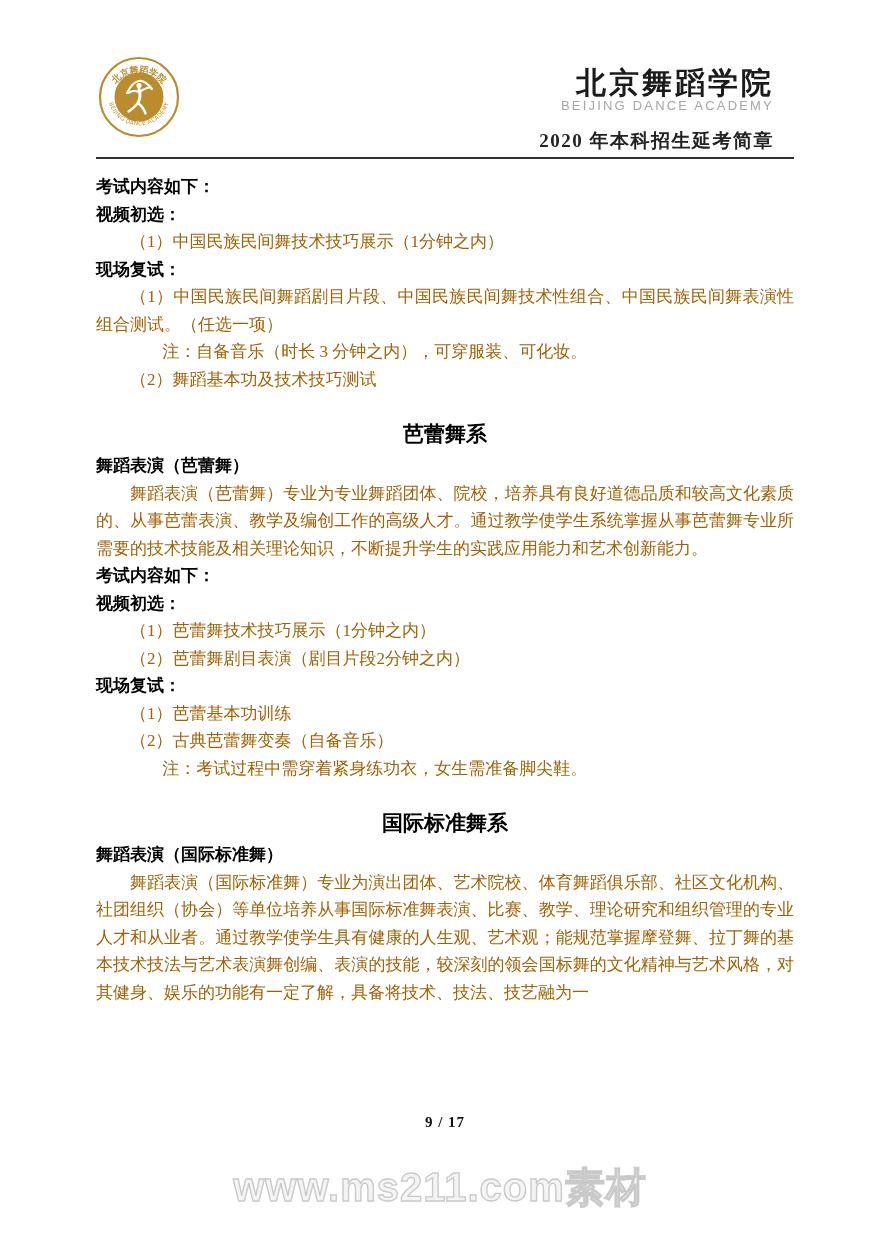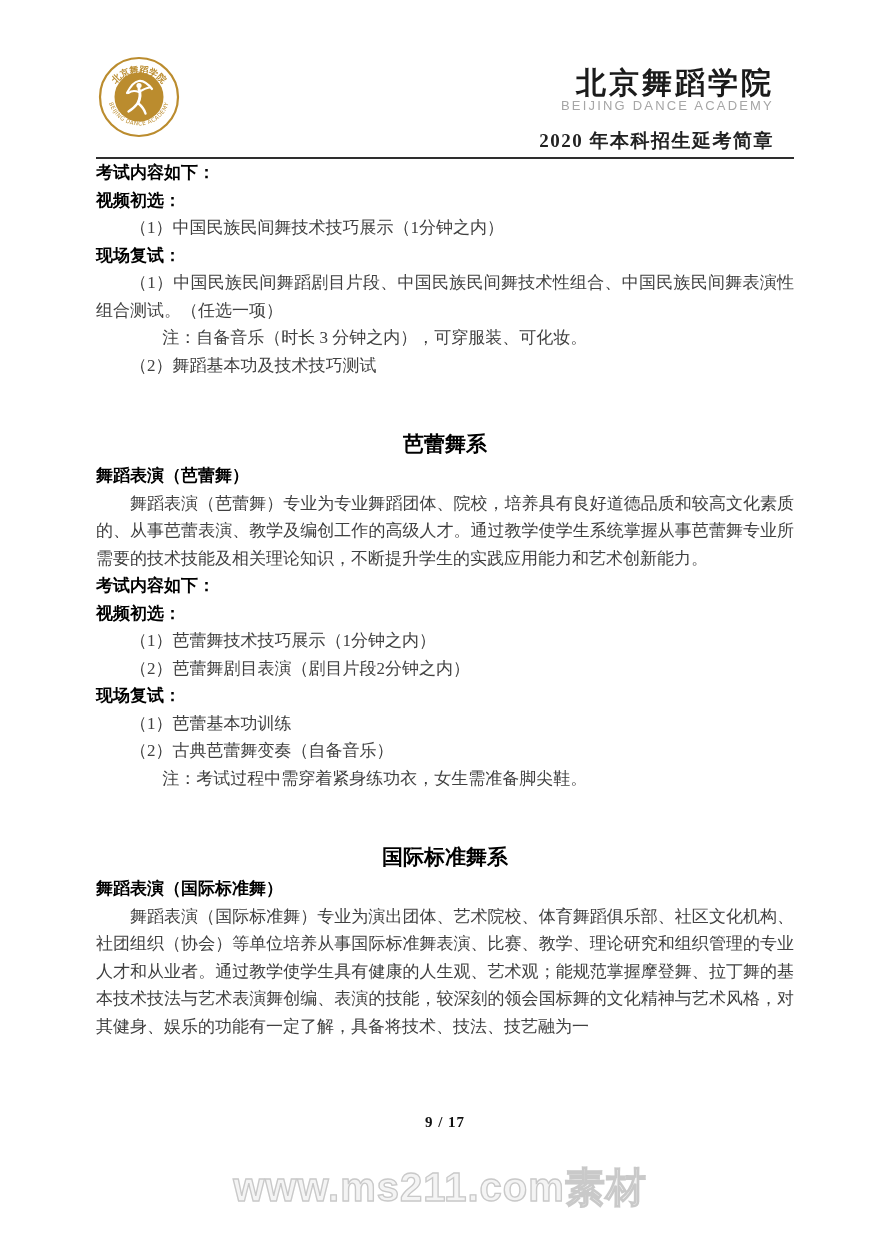--- a/index.html
+++ b/index.html
@@ -24,33 +24,33 @@
   .title-en{
     font-family:"Liberation Sans","DejaVu Sans",sans-serif;
     font-size:13px;color:#a6a6a6;letter-spacing:2.2px;
     line-height:14px;margin-top:0;white-space:nowrap;
   }
   .subtitle{
     font-size:19px;font-weight:bold;color:#222;
     letter-spacing:1.5px;line-height:25px;margin-top:15px;white-space:nowrap;
   }
   
-  .content{padding-top:0;}
+  .content{padding-top:14px;}
   .blk{
     font-size:17px;line-height:27.5px;
     text-align:justify;text-justify:inter-character;
-    color:#404040;
+    color:#a16207;
   }
   .blk.label{font-weight:bold;color:#000;}
   .blk.item{text-indent:2em;}
   .blk.note{text-indent:3.9em;}
   .blk.para{text-indent:2em;}
   .blk.heading{
     text-align:center;font-weight:bold;color:#000;
-    font-size:21px;line-height:30px;margin-top:50px;margin-bottom:3px;
+    font-size:21px;line-height:30px;margin-top:26px;margin-bottom:3px;
     text-indent:0;
   }
   .blk.subheading{font-weight:bold;color:#000;}
   
   .footer{
     position:absolute;left:96px;right:86px;top:1114px;
     text-align:center;font-size:15px;font-weight:bold;color:#111;
     letter-spacing:1px;
   }
   

